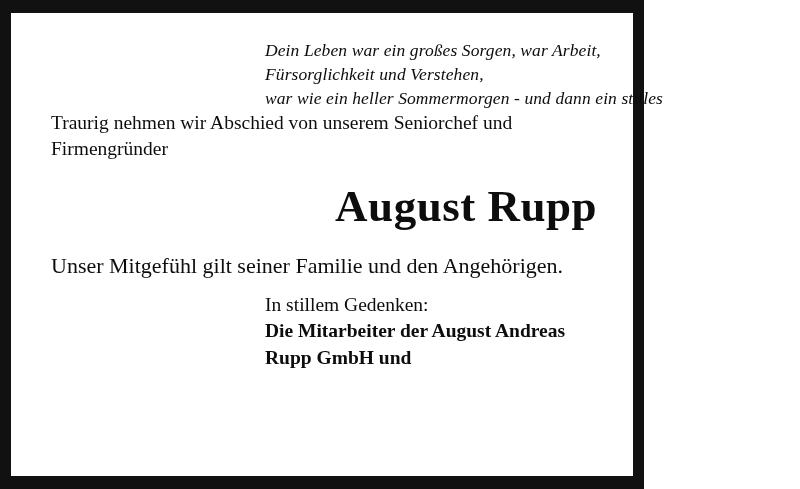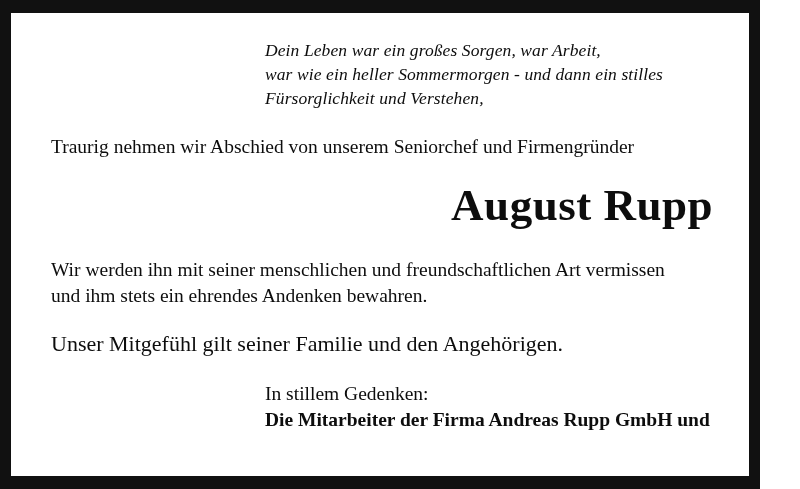--- a/index.html
+++ b/index.html
@@ -10,21 +10,21 @@
   body {
     width: 800px;
     height: 489px;
     font-family: "Liberation Serif", serif;
     color: #0d0d0d;
     overflow: hidden;
   }
   .obituary {
     position: relative;
     box-sizing: border-box;
-    width: 760px;
+    width: 644px;
     height: 489px;
     background: #ffffff;
     border-top: 13px solid #111111;
     border-bottom: 13px solid #111111;
     border-left: 11px solid #111111;
     border-right: 11px solid #111111;
     padding: 0;
   }
   .inner {
     box-sizing: border-box;
@@ -39,21 +39,20 @@
     font-style: italic;
     font-size: 17.5px;
     line-height: 1.36;
     letter-spacing: 0.1px;
     padding-top: 10px;
   }
   .poem div {
     white-space: nowrap;
   }
   .intro {
-    margin-top: 24px;
     font-size: 19.5px;
     line-height: 1.3;
   }
   .name {
     text-align: right;
     font-weight: bold;
     font-size: 45px;
     letter-spacing: 0.5px;
     margin-top: 22px;
     margin-left: 12px;
@@ -66,51 +65,47 @@
   }
   .tribute div {
     white-space: nowrap;
   }
   .sympathy {
     margin-top: 22px;
     font-size: 22px;
     line-height: 1.3;
   }
   .closing {
-    margin-top: 22px;
+    margin-top: 11px;
     margin-left: 214px;
     font-size: 19.5px;
     line-height: 1.35;
   }
   .closing .bold {
     font-weight: bold;
   }
 </style>
 </head>
 <body>
 
 <div class="obituary">
   <div class="inner">
 
     <div class="poem">
       <div>Dein Leben war ein großes Sorgen, war Arbeit,</div>
+      <div>Fürsorglichkeit und Verstehen,</div>
       <div>war wie ein heller Sommermorgen - und dann ein stilles</div>
-      <div>Fürsorglichkeit und Verstehen,</div>
     </div>
 
     <div class="intro">Traurig nehmen wir Abschied von unserem Seniorchef und Firmengründer</div>
 
     <div class="name">August Rupp</div>
 
-    <div class="tribute">
-      <div>Wir werden ihn mit seiner menschlichen und freundschaftlichen Art vermissen</div>
-      <div>und ihm stets ein ehrendes Andenken bewahren.</div>
-    </div>
 
     <div class="sympathy">Unser Mitgefühl gilt seiner Familie und den Angehörigen.</div>
 
     <div class="closing">
       <div>In stillem Gedenken:</div>
-      <div class="bold">Die Mitarbeiter der Firma Andreas Rupp GmbH und</div>
+      <div class="bold">Die Mitarbeiter der August Andreas Rupp GmbH und</div>
     </div>
 
   </div>
 </div>
 
 </body></html>

